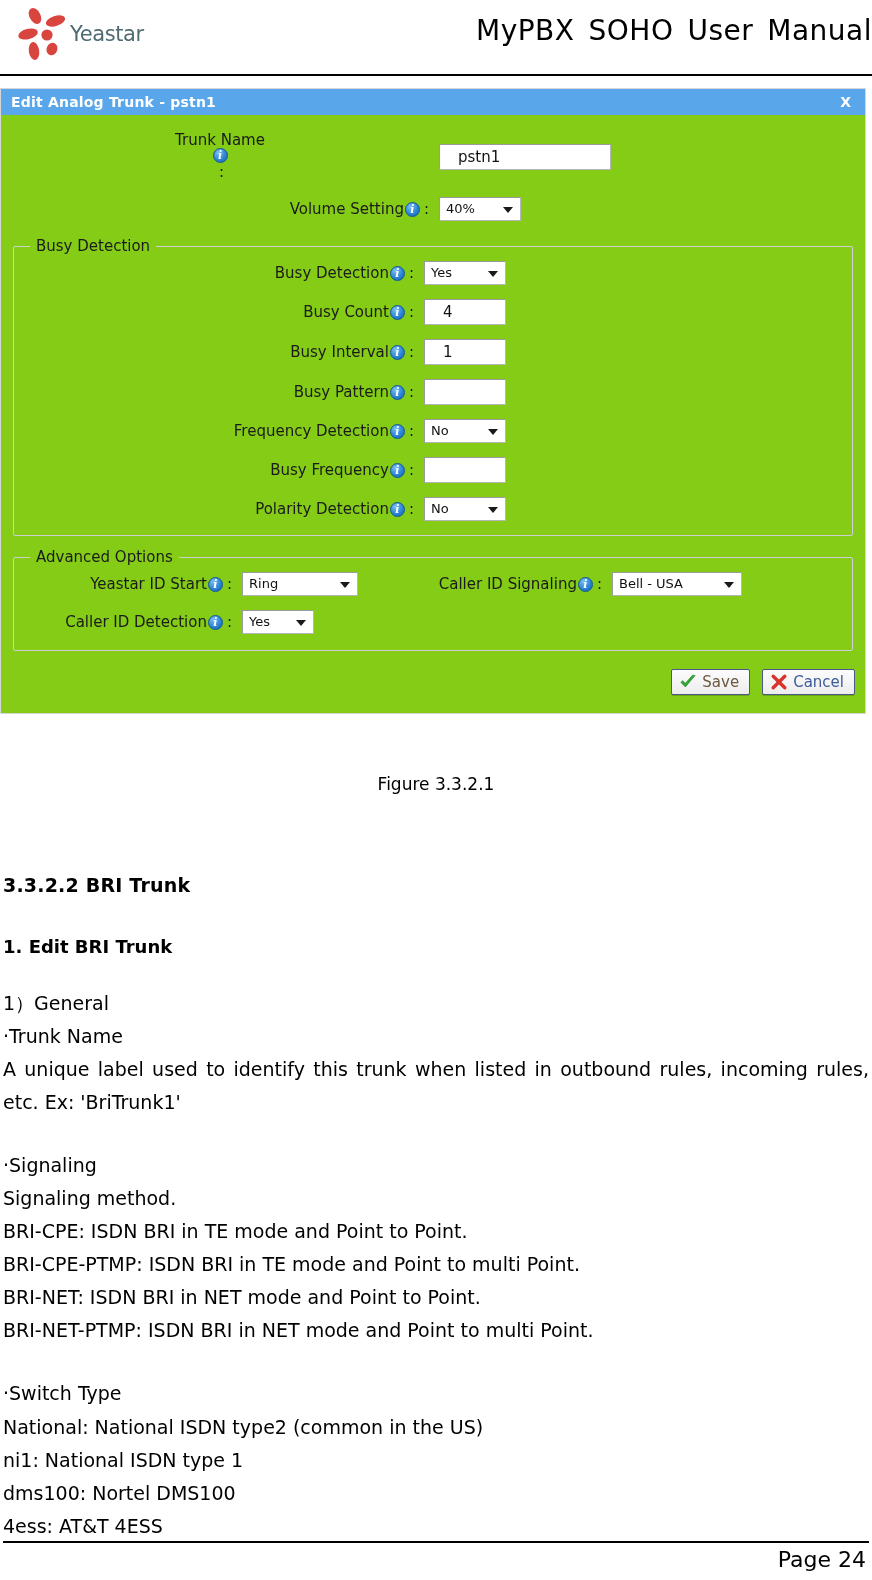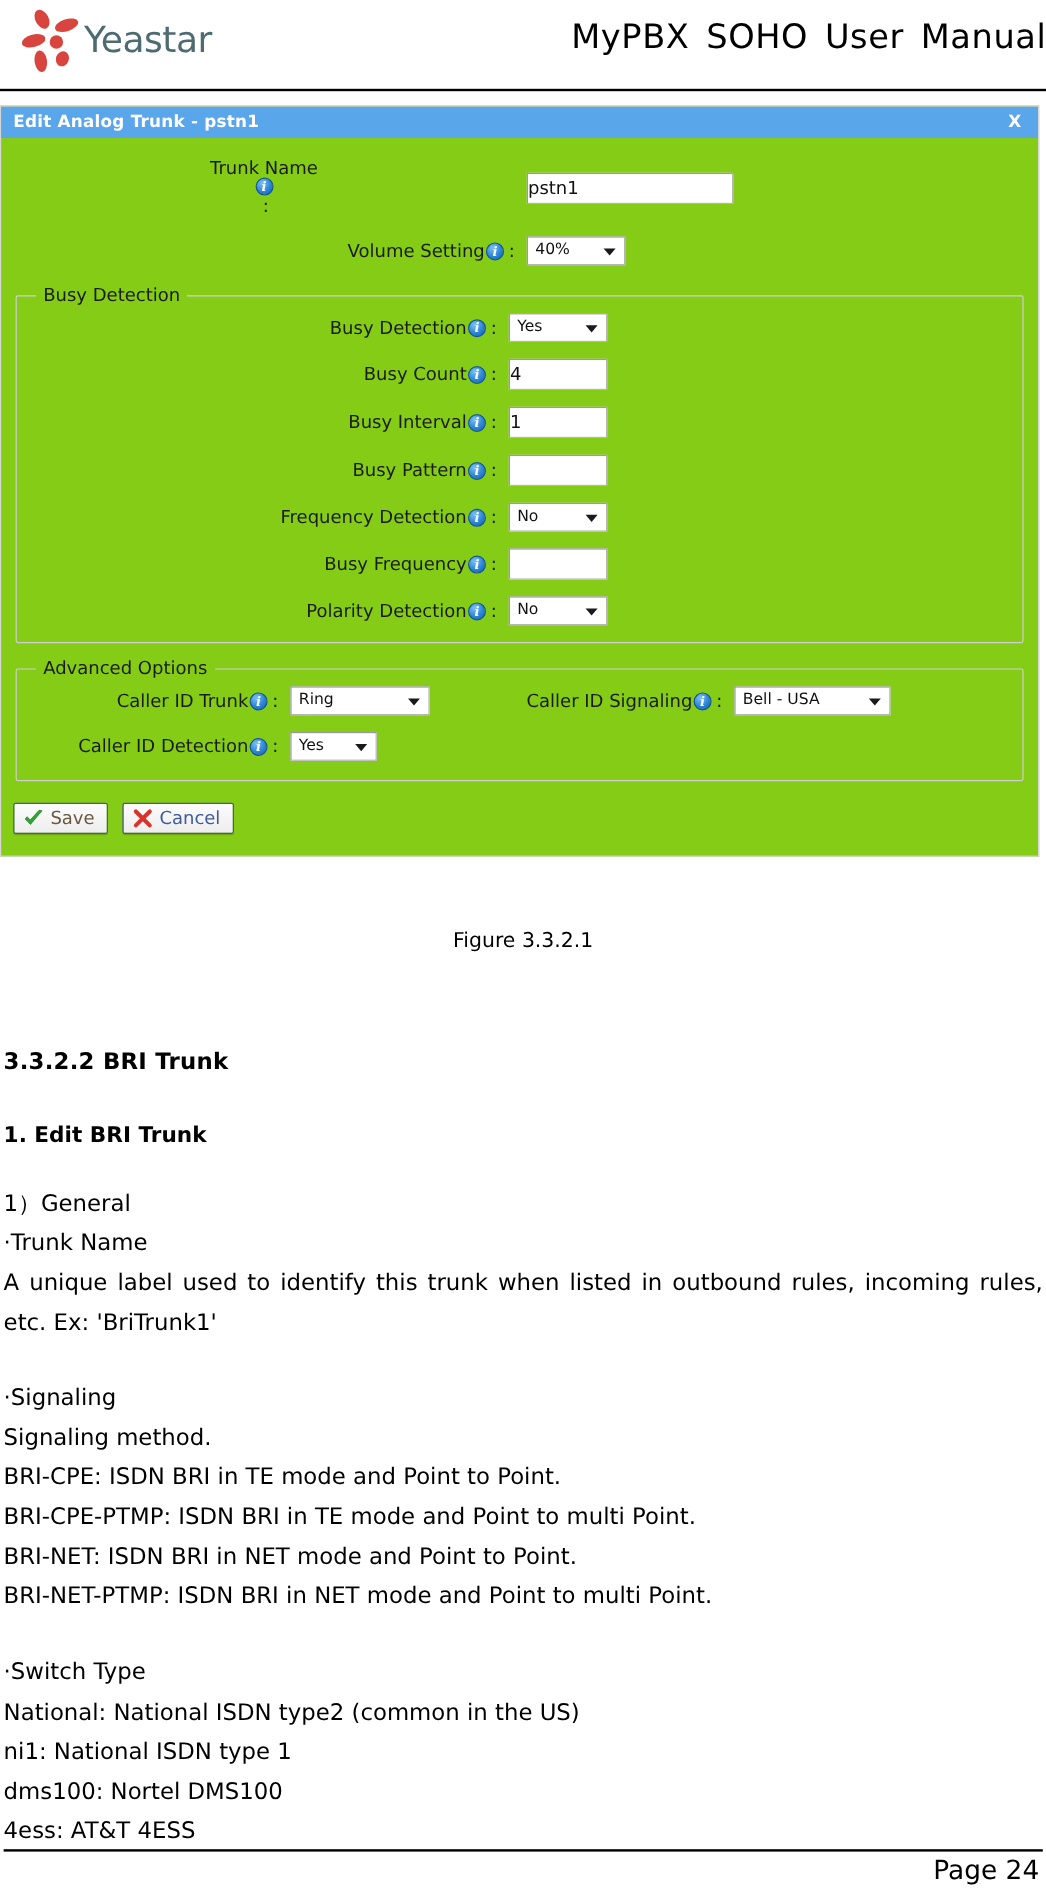--- a/index.html
+++ b/index.html
@@ -31,21 +31,21 @@
     align-items: center;
     height: 64px;
   }
   .logo-mark {
     position: relative;
     width: 58px;
     height: 56px;
   }
   .logo-text {
     font-family: "DejaVu Sans", sans-serif;
-    font-size: 30px;
+    font-size: 21px;
     color: #4e6b72;
     letter-spacing: -0.4px;
     margin-left: -4px;
     line-height: 1;
   }
   .manual-title {
     position: absolute;
     right: 0px;
     top: 14px;
     font-size: 28px;
@@ -141,21 +141,21 @@
   }
 
   input[type="text"].tfield {
     font-family: "DejaVu Sans", sans-serif;
     font-size: 15px;
     color: #111;
     background: #ffffff;
     border: 1px solid #b6b6b6;
     border-top-color: #9a9a9a;
     border-left-color: #9a9a9a;
-    padding: 2px 0;
+    padding: 2px 18px;
     box-sizing: border-box;
     height: 26px;
     outline: none;
   }
   .sel {
     position: relative;
     display: inline-block;
     background: #ffffff;
     border: 1px solid #b6b6b6;
     border-top-color: #9a9a9a;
@@ -198,21 +198,21 @@
     font-size: 15px;
     font-family: "DejaVu Sans", sans-serif;
     color: #1b1b1b;
     padding: 0 6px;
     margin-left: 16px;
   }
 
   
   .btnbar {
     display: flex;
-    justify-content: flex-start;
+    justify-content: flex-end;
     gap: 12px;
     padding: 6px 0 6px 0;
   }
   .btn {
     display: inline-flex;
     align-items: center;
     gap: 5px;
     background: linear-gradient(#fcfcfc, #ededed);
     border: 1px solid #4a5a86;
     border-radius: 2px;
@@ -416,21 +416,21 @@
           <span class="arrow"></span>
         </div>
       </div>
     </fieldset>
 
     <fieldset class="group" style="padding-bottom:16px;">
       <legend>Advanced Options</legend>
 
       <div class="frow tight">
         <div class="flabel" style="width:218px;">
-          <span class="txt">Caller ID Trunk</span>
+          <span class="txt">Yeastar ID Start</span>
           <span class="info-icon"></span>
           <span class="colon">:</span>
         </div>
         <div class="sel" style="width:116px; margin-left:10px;">
           <span class="selval">Ring</span>
           <span class="arrow"></span>
         </div>
 
         <div class="flabel" style="width:200px; margin-left:44px;">
           <span class="txt">Caller ID Signaling</span>

